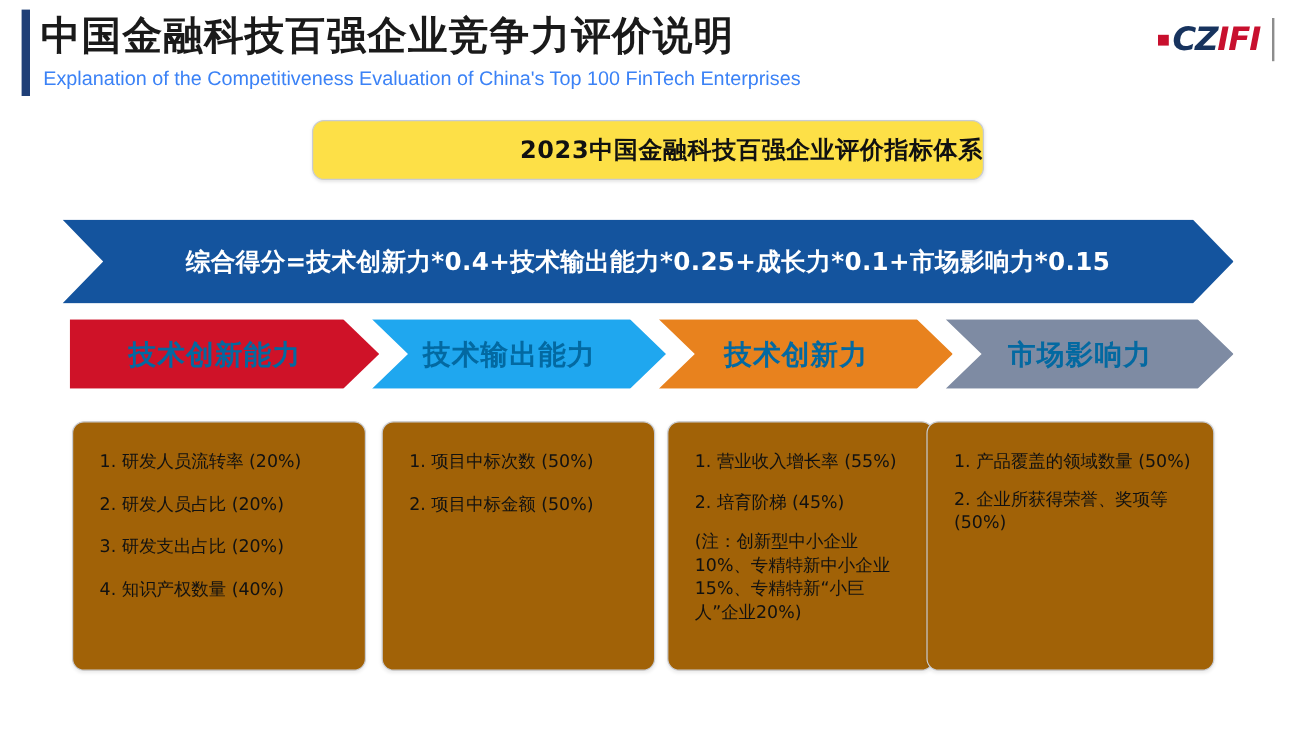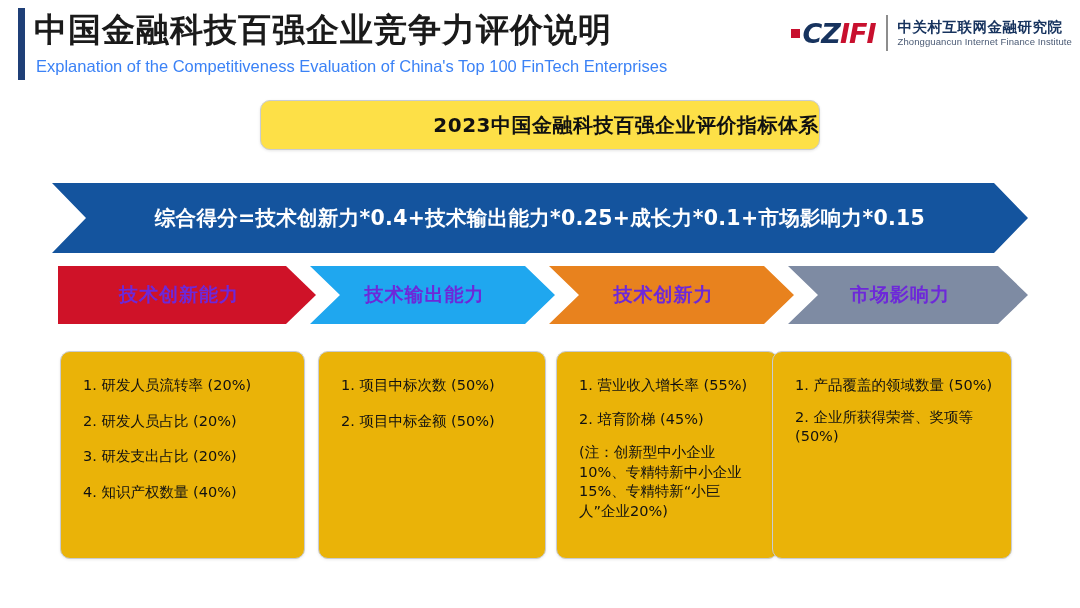--- a/index.html
+++ b/index.html
@@ -171,37 +171,37 @@
     inset: 0;
     clip-path: polygon(0 0, calc(100% - 30px) 0, 100% 50%, calc(100% - 30px) 100%, 0 100%, 30px 50%);
   }
   .arrow.first .arrow-bg {
     clip-path: polygon(0 0, calc(100% - 30px) 0, 100% 50%, calc(100% - 30px) 100%, 0 100%);
   }
   .arrow-label {
     position: relative;
     font-family: "DejaVu Sans", sans-serif;
     font-weight: bold;
-    font-size: 19px;
-    color: #6d28d9;
+    font-size: 23px;
+    color: #0369a1;
     letter-spacing: 1px;
     padding-right: 16px;
   }
   #arrow-0 { left: 58px;  width: 258px; }
   #arrow-1 { left: 310px; width: 245px; }
   #arrow-2 { left: 549px; width: 245px; }
   #arrow-3 { left: 788px; width: 240px; }
 
   
   .card {
     position: absolute;
     top: 351px;
     border: 1px solid #c9ccd2;
     border-radius: 10px;
-    background: #eab308;
+    background: #a16207;
     box-shadow: 0 1px 3px rgba(0,0,0,0.08);
     box-sizing: border-box;
     padding: 24px 28px 10px 22px;
   }
   #card-0 { left: 60px;  width: 245px; height: 208px; }
   #card-1 { left: 318px; width: 228px; height: 208px; }
   #card-2 { left: 556px; width: 222px; height: 208px; }
   #card-3 { left: 772px; width: 240px; height: 208px; }
 
   .card-line {
@@ -225,24 +225,20 @@
   <div id="title-en">Explanation of the Competitiveness Evaluation of China's Top 100 FinTech Enterprises</div>
 
   <div id="logo">
     <div id="logo-mark">
       <div class="sq"></div>
       <div id="logo-text">
         <span>CZ</span><span class="red">IFI</span>
       </div>
     </div>
     <div id="logo-divider"></div>
-    <div id="logo-names">
-      <div id="logo-name-cn">中关村互联网金融研究院</div>
-      <div id="logo-name-en">Zhongguancun Internet Finance Institute</div>
-    </div>
   </div>
 </div>
 
 <div id="pill">
   <div id="pill-text">2023中国金融科技百强企业评价指标体系</div>
 </div>
 
 <div id="formula">
   <div id="formula-shape" style="background: rgb(20, 84, 158);"></div>
   <div id="formula-text">综合得分=技术创新力*0.4+技术输出能力*0.25+成长力*0.1+市场影响力*0.15</div>

